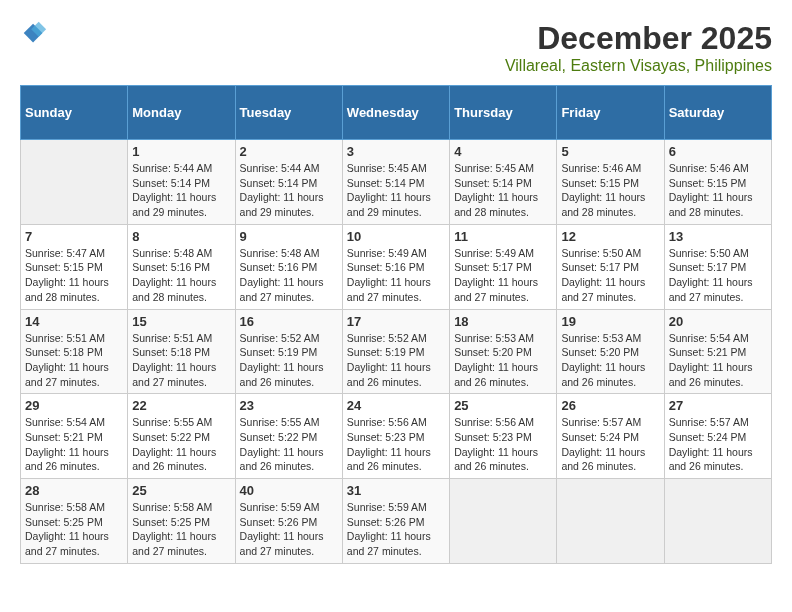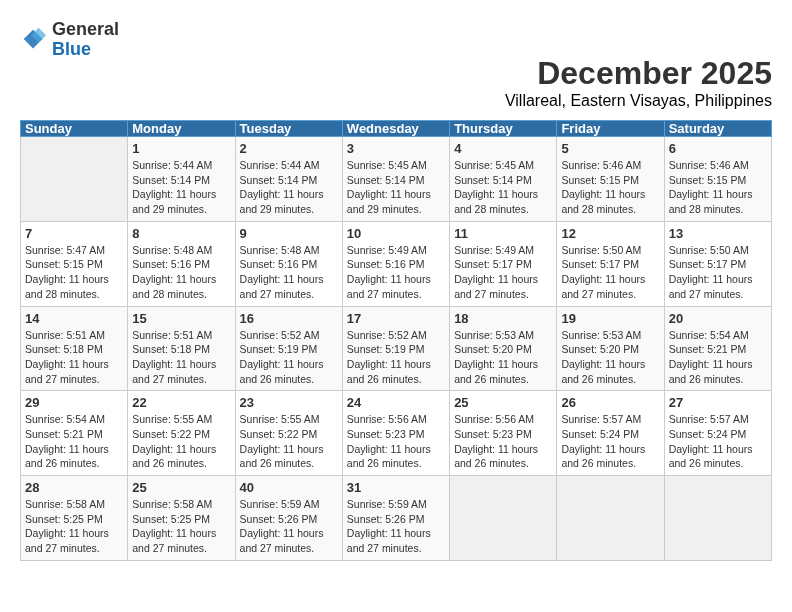--- a/index.html
+++ b/index.html
@@ -25,35 +25,34 @@
       width: 28px;
       height: 28px;
     }
     .title-area {
       text-align: right;
     }
     .main-title {
       font-size: 32px;
       font-weight: bold;
       color: #333;
-      margin-top: 35px;
     }
     .subtitle {
       font-size: 16px;
-      color: #000000;
+      color: #4d7c0f;
     }
     table {
       width: 100%;
       border-collapse: collapse;
       font-size: 11px;
     }
     thead tr th {
       background-color: #2e6da4;
       color: #fff;
-      padding: 0 4px;
+      padding: 19px 4px;
       text-align: left;
       font-size: 13px;
       font-weight: bold;
       border: 1px solid #5a9fd4;
     }
     tbody tr td {
       border: 1px solid #ccc;
       padding: 4px;
       vertical-align: top;
       min-width: 100px;
@@ -80,24 +79,20 @@
   </style>
 </head>
 <body>
 
 <div class="header-area">
   <div class="logo">
     <svg class="logo-icon" viewBox="0 0 30 30" xmlns="http://www.w3.org/2000/svg">
       <polygon points="14,4 24,14 14,24 4,14" fill="#1a6db5" opacity="0.85"></polygon>
       <polygon points="20,2 28,10 20,18 12,10" fill="#4aabdb" opacity="0.7"></polygon>
     </svg>
-    <div>
-      <div style="font-size:18px;font-weight:bold;color:#333;line-height:1.1;">General</div>
-      <div style="font-size:18px;font-weight:bold;color:#1a6db5;line-height:1.1;">Blue</div>
-    </div>
   </div>
   <div class="title-area">
     <div class="main-title">December 2025</div>
     <div class="subtitle">Villareal, Eastern Visayas, Philippines</div>
   </div>
 </div>
 
 <table>
   <thead>
     <tr>

